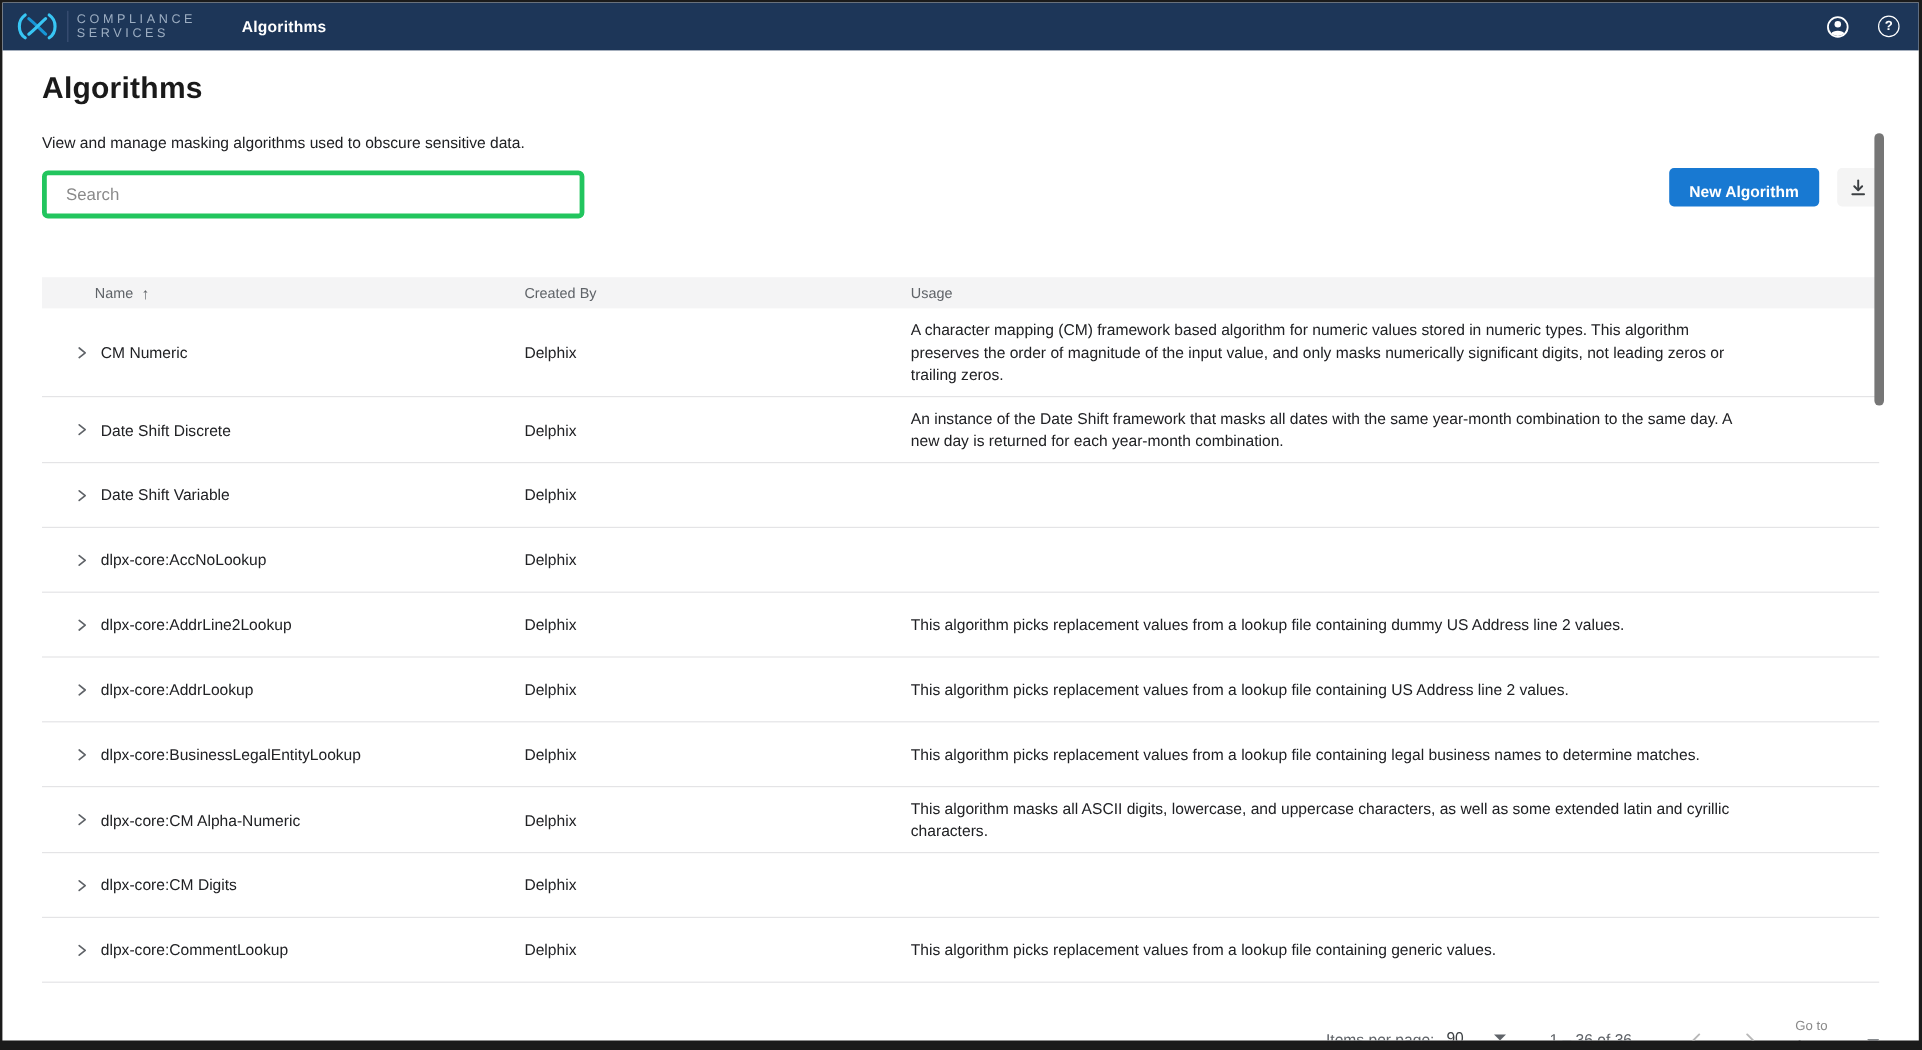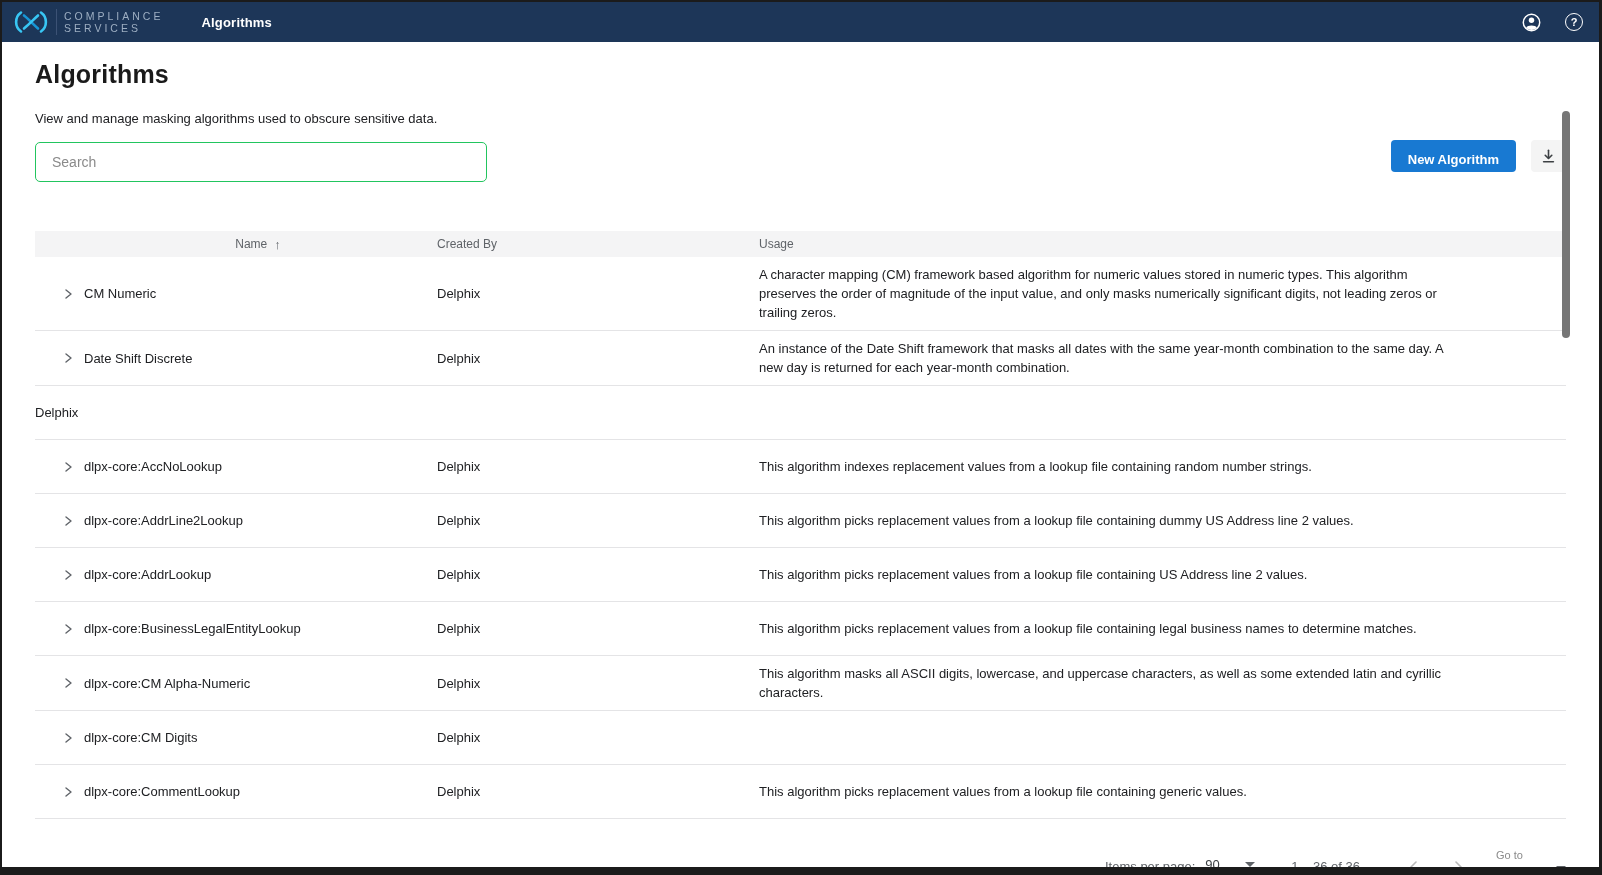--- a/index.html
+++ b/index.html
@@ -16,30 +16,30 @@
   .nav-item { color:#ffffff; font-size:13px; font-weight:700; letter-spacing:.2px; cursor:pointer; }
   .topnav-right { margin-left:auto; display:flex; align-items:center; gap:21px; }
   .icon-btn { width:22px; height:22px; display:flex; align-items:center; justify-content:center; cursor:pointer; }
   .help-circle { width:18px; height:18px; border:1.6px solid #fff; border-radius:50%; color:#fff; font-size:11px; font-weight:700; display:flex; align-items:center; justify-content:center; }
 
   
   main { padding:0 33px; }
   .page-title { font-size:25px; font-weight:600; color:#1a1a1a; margin-top:18px; letter-spacing:.2px; }
   .page-desc { font-size:13px; color:#202124; margin-top:22px; }
   .toolbar { display:flex; align-items:flex-start; margin-top:16px; }
-  .search-input { width:452px; height:40px; border:1px solid #22c55e; border-radius:5px; padding:0 16px; font-size:14px; color:#202124; font-family:"Liberation Sans",sans-serif; outline:none; }
+  .search-input { width:452px; height:40px; border:4px solid #22c55e; border-radius:5px; padding:0 16px; font-size:14px; color:#202124; font-family:"Liberation Sans",sans-serif; outline:none; }
   .search-input::placeholder { color:#8a8a8a; }
   .toolbar-right { margin-left:auto; display:flex; align-items:center; gap:15px; margin-top:-2px; }
   .btn-primary { height:32px; padding:12px 17px; background:#1879d2; border:none; border-radius:4px; color:#fff; font-size:13px; font-weight:700; font-family:"Liberation Sans",sans-serif; cursor:pointer; }
   .btn-download { width:35px; height:32px; background:#f4f4f4; border:none; border-radius:4px; display:flex; align-items:center; justify-content:center; cursor:pointer; }
 
   
   .table { margin-top:49px; }
   .thead { height:26px; background:#f4f4f5; display:flex; align-items:center; font-size:12px; color:#5f6368; }
-  .col-name { width:402px; padding-left:44px; display:flex; align-items:center;justify-content:center; }
+  .col-name { width:402px; padding-left:44px; display:flex; align-items:center; }
   .sort-arrow { margin-left:7px; font-size:13px; color:#5f6368; }
   .col-created { width:322px; }
   .col-usage { flex:1; }
   .trow { display:flex; align-items:center; min-height:54px; border-bottom:1px solid #e4e4e6; cursor:pointer; }
   .cell { font-size:13px; color:#202124; }
   .cell-name { width:402px; padding-left:26px; display:flex; align-items:center; }
   .chev { width:14px; height:14px; margin-right:9px; display:flex; align-items:center; justify-content:center; flex:none; }
   .cell-created { width:322px; }
   .cell-usage { flex:1; }
   .usage-text { max-width:697px; font-size:13px; line-height:19px; color:#202124; padding:8px 0; }
@@ -149,36 +149,41 @@
       </span>
       <span class="name-text">Date Shift Discrete</span>
     </div>
     <div class="cell cell-created">Delphix</div>
     <div class="cell cell-usage">
       <div class="usage-text">An instance of the Date Shift framework that masks all dates with the same year-month combination to the same day. A new day is returned for each year-month combination.</div>
     </div>
   </div>
 
   <div class="trow">
+    <div class="cell cell-name">
+      <span class="chev">
+        <svg width="14" height="14" viewBox="0 0 14 14">
+          <polyline points="5,3 10,7 5,11" fill="none" stroke="#5f6368" stroke-width="1.4" stroke-linecap="round" stroke-linejoin="round"></polyline>
+        </svg>
+      </span>
+      <span class="name-text">Date Shift Variable</span>
+    </div>
     <div class="cell cell-created">Delphix</div>
   </div>
 
   <div class="trow">
     <div class="cell cell-name">
       <span class="chev">
         <svg width="14" height="14" viewBox="0 0 14 14">
           <polyline points="5,3 10,7 5,11" fill="none" stroke="#5f6368" stroke-width="1.4" stroke-linecap="round" stroke-linejoin="round"></polyline>
         </svg>
       </span>
       <span class="name-text">dlpx-core:AccNoLookup</span>
     </div>
     <div class="cell cell-created">Delphix</div>
-    <div class="cell cell-usage">
-      <div class="usage-text">This algorithm indexes replacement values from a lookup file containing random number strings.</div>
-    </div>
   </div>
 
   <div class="trow">
     <div class="cell cell-name">
       <span class="chev">
         <svg width="14" height="14" viewBox="0 0 14 14">
           <polyline points="5,3 10,7 5,11" fill="none" stroke="#5f6368" stroke-width="1.4" stroke-linecap="round" stroke-linejoin="round"></polyline>
         </svg>
       </span>
       <span class="name-text">dlpx-core:AddrLine2Lookup</span>

